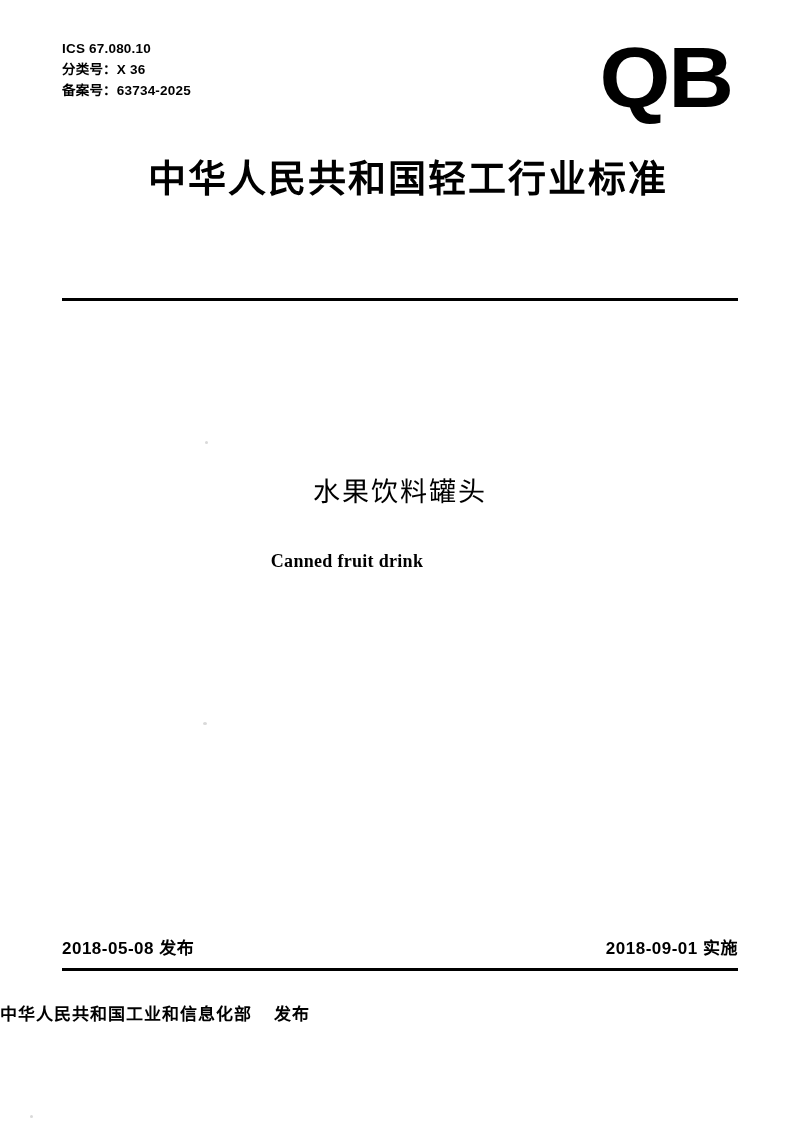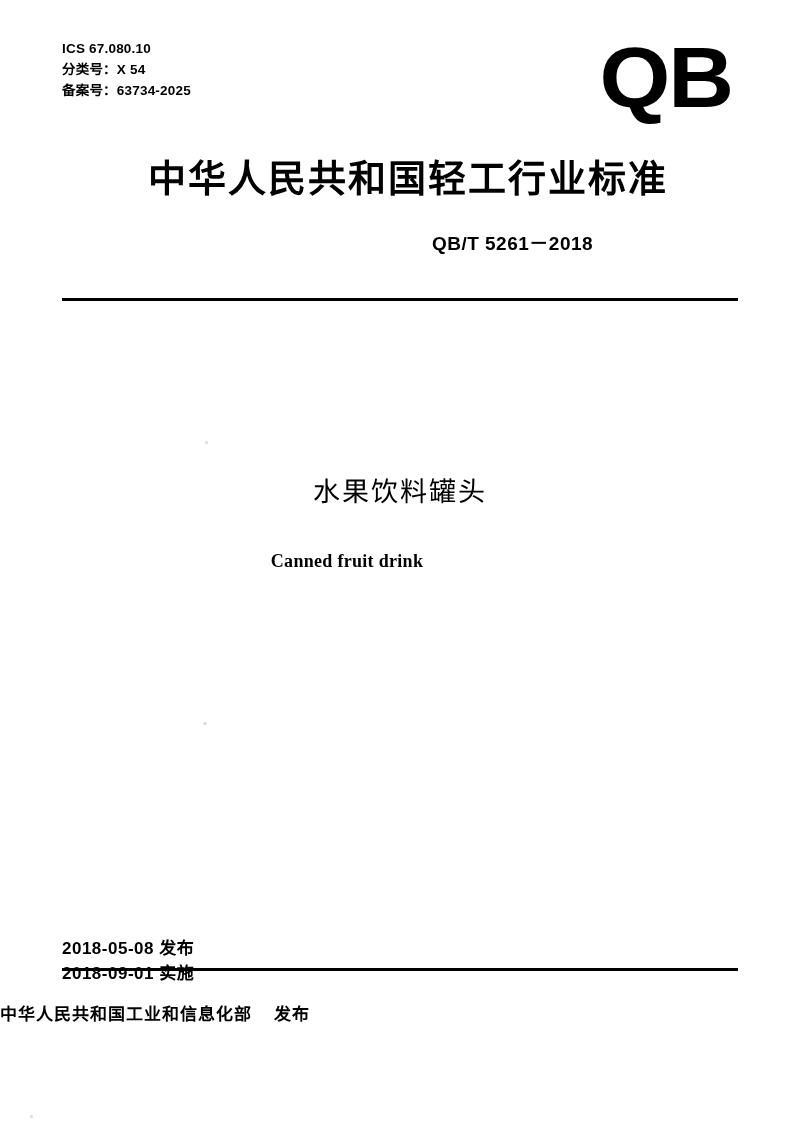--- a/index.html
+++ b/index.html
@@ -120,21 +120,20 @@
   .dates {
     position: absolute;
     top: 934px;
     left: 62px;
     width: 676px;
     display: flex;
     justify-content: space-between;
     font-size: 17px;
     font-weight: bold;
     letter-spacing: 0.5px;
-    flex-direction: column;
   }
   .rule-bottom {
     position: absolute;
     top: 968px;
     left: 62px;
     width: 676px;
     height: 3px;
     background: #000;
   }
   .publisher {
@@ -164,29 +163,28 @@
 
 <div class="page">
 
   <div class="speck" style="left:205px; top:441px; width:3px; height:3px;"></div>
   <div class="speck" style="left:203px; top:722px; width:4px; height:3px;"></div>
   <div class="speck" style="left:30px; top:1115px; width:3px; height:3px;"></div>
 
   <div class="header">
     <div class="ics-block">
       <div>ICS 67.080.10</div>
-      <div>分类号：X 54</div>
+      <div>分类号：X 36</div>
       <div>备案号：63734-2025</div>
     </div>
     <div class="qb-logo">QB</div>
   </div>
 
   <div class="main-title">中华人民共和国轻工行业标准</div>
 
-  <div class="std-number">QB/T 5261－2018</div>
 
   <div class="rule-top"></div>
 
   <div class="doc-title-cn">水果饮料罐头</div>
   <div class="doc-title-en">Canned fruit drink</div>
 
   <div class="dates">
     <span>2018-05-08 发布</span>
     <span>2018-09-01 实施</span>
   </div>

